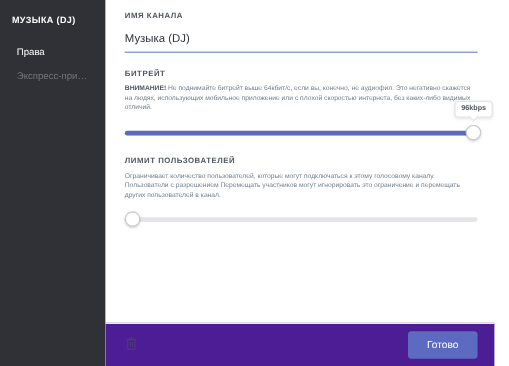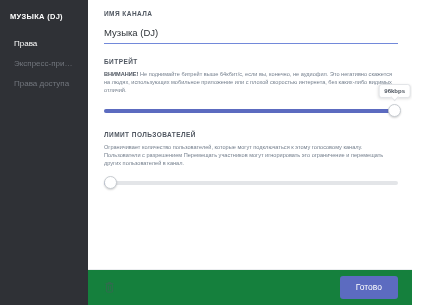--- a/index.html
+++ b/index.html
@@ -182,21 +182,21 @@
     transform: rotate(45deg);
   }
 
   
   .footer {
     position: absolute;
     left: 88px;
     right: 0;
     bottom: 0;
     height: 36px;
-    background: #15803d;
+    background: #4c1d95;
     border-top: 1px solid #ebedef;
     display: flex;
     align-items: center;
     justify-content: space-between;
     padding: 0 14px 0 14px;
     box-sizing: border-box;
     gap: 12px;
   }
   .trash-btn {
     width: 15px;
@@ -222,21 +222,20 @@
 </head>
 <body>
 
 <div class="app">
 
   <div class="sidebar">
     <div class="sidebar-header">МУЗЫКА (DJ)</div>
     <div class="sidebar-nav">
       <div class="sidebar-item active">Права</div>
       <div class="sidebar-item muted">Экспресс-приглашения</div>
-      <div class="sidebar-item muted">Права доступа</div>
     </div>
   </div>
 
   <div class="main">
 
     <div class="field-label">ИМЯ КАНАЛА</div>
     <div class="name-input-wrap">
       <input class="name-input" type="text" autofocus="" value="Музыка (DJ)" style="">
     </div>
 

